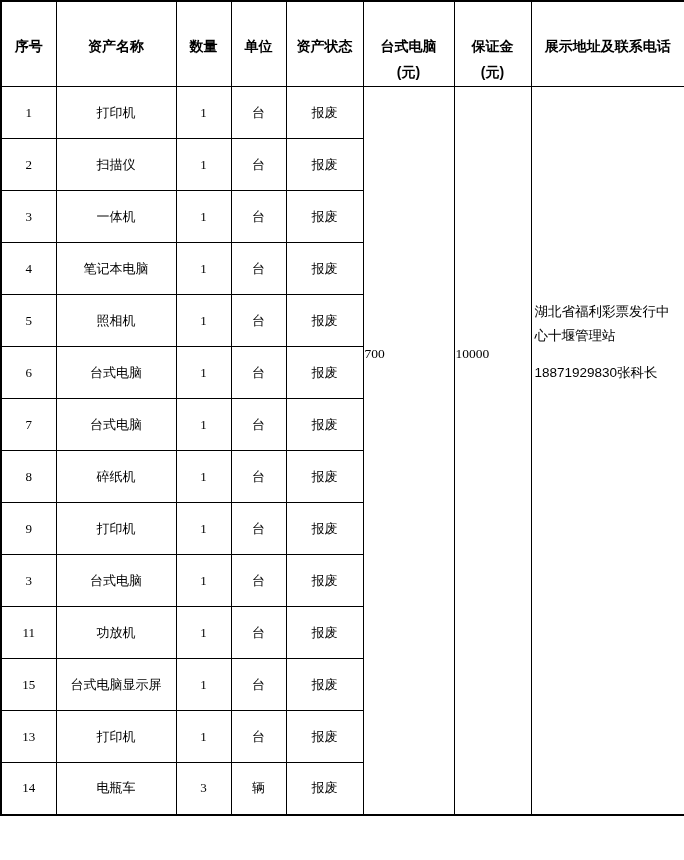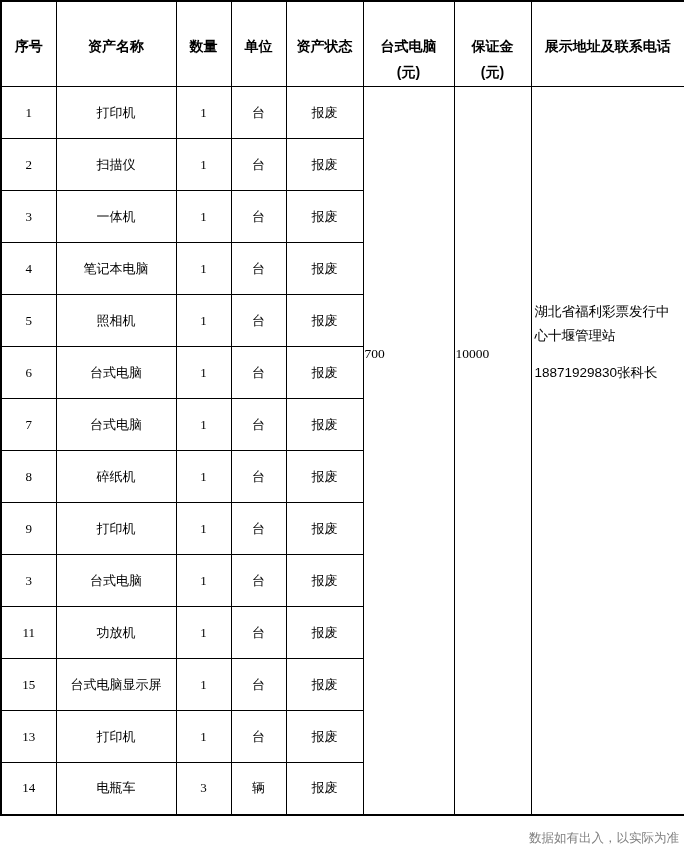--- a/index.html
+++ b/index.html
@@ -213,15 +213,14 @@
         <tr>
           <td>14</td>
           <td>电瓶车</td>
           <td>3</td>
           <td>辆</td>
           <td>报废</td>
         </tr>
       </tbody>
   </table>
 
-  <div class="footer-note">数据如有出入，以实际为准</div>
 
 </div>
 
 </body></html>

